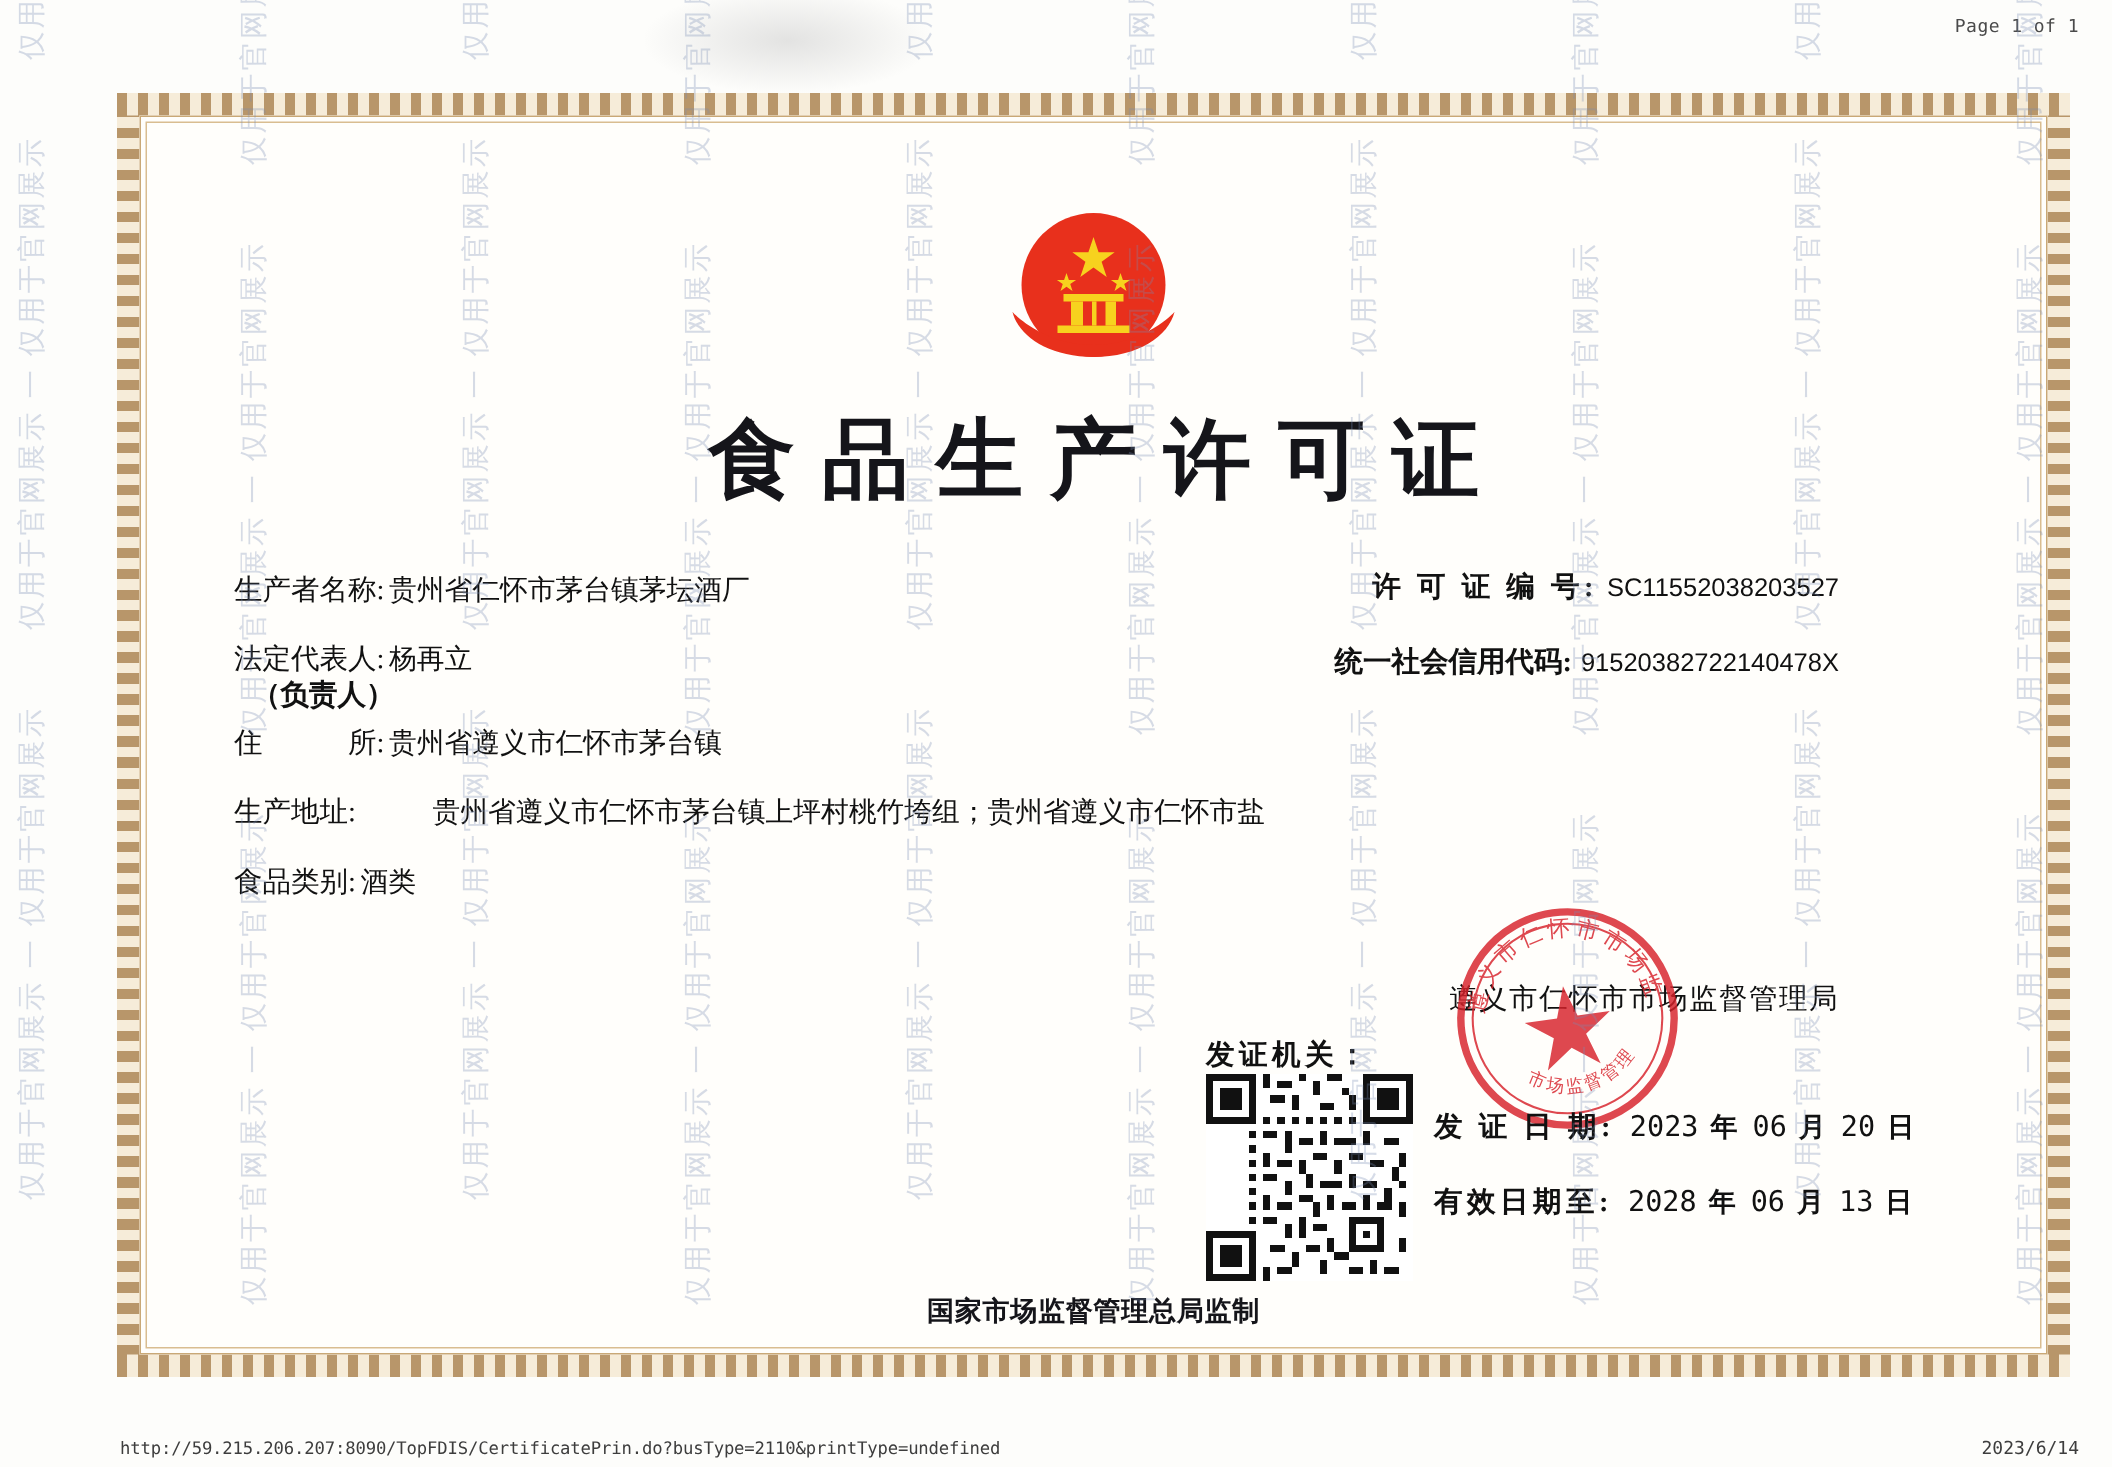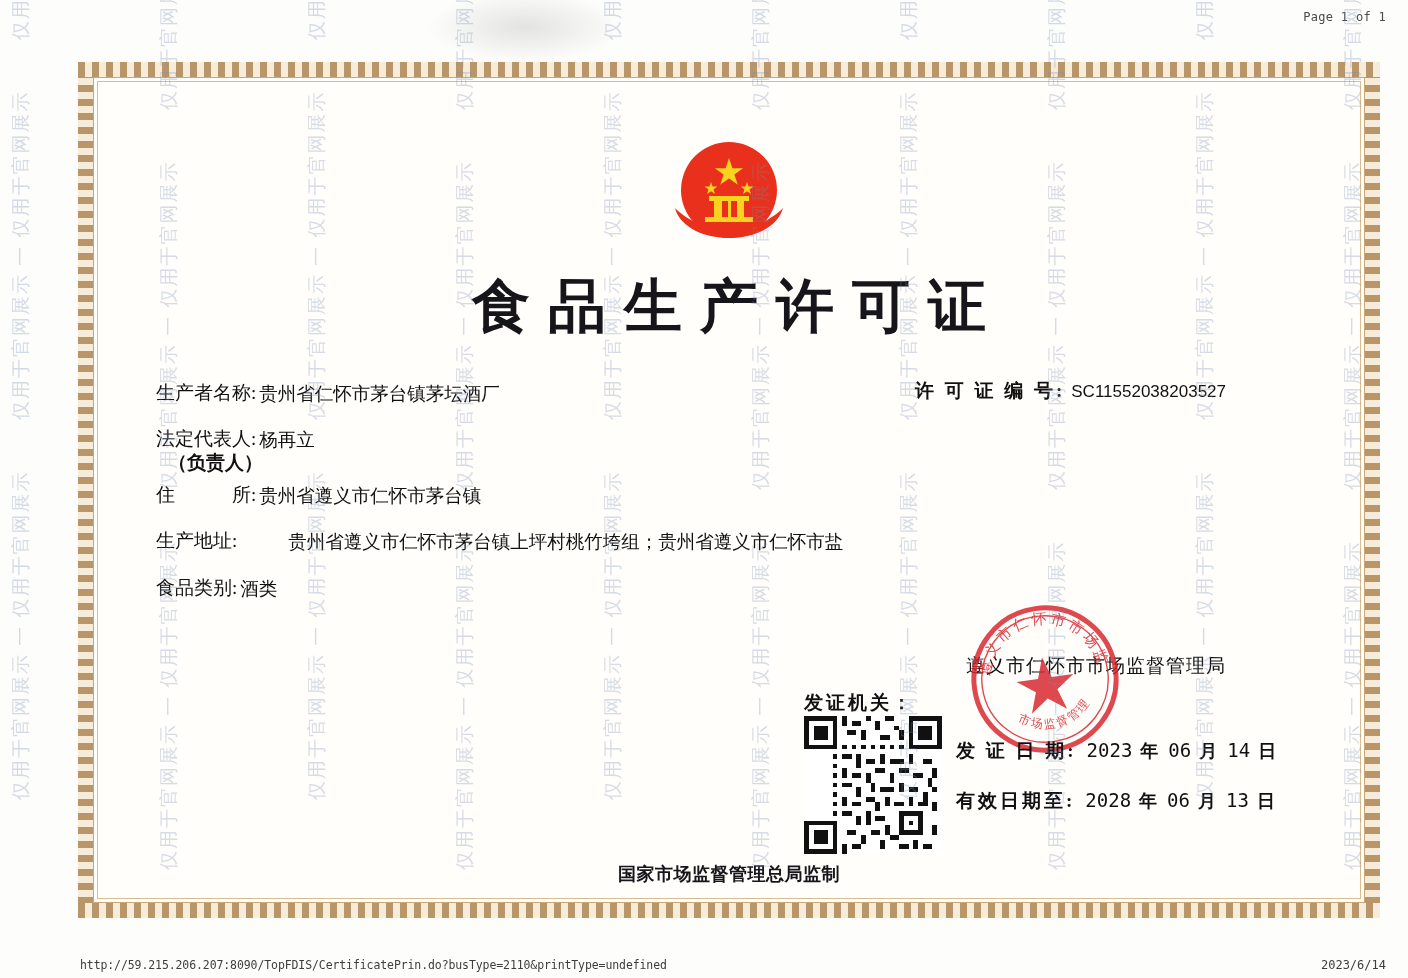--- a/index.html
+++ b/index.html
@@ -344,20 +344,24 @@
         <span class="lbl">食品类别:</span>
         <span class="val">酒类</span>
       </div>
 
     </div>
 
     <div class="fields-right">
       <div class="rrow">
         <span class="rlbl">许 可 证 编 号:</span>
         <span class="rval">SC11552038203527</span>
+      </div>
+      <div class="rrow">
+        <span class="rlbl tight">统一社会信用代码:</span>
+        <span class="rval">91520382722140478X</span>
       </div>
     </div>
 
     <div class="authority-name">遵义市仁怀市市场监督管理局</div>
     <div class="issuer-label">发证机关：</div>
 
     <div class="seal">
       <svg viewBox="0 0 160 160" width="158" height="158" aria-hidden="true">
         <circle cx="80" cy="80" r="72" fill="none" stroke="#d7212a" stroke-width="5"></circle>
         <circle cx="80" cy="80" r="64" fill="none" stroke="#d7212a" stroke-width="1.4"></circle>
@@ -480,21 +484,21 @@
       </svg>
     </div>
 
     <div class="dates">
       <div class="drow">
         <span class="dlbl">发 证 日 期:</span>
         <span class="dnum">2023</span>
         <span class="dunit">年</span>
         <span class="dnum">06</span>
         <span class="dunit">月</span>
-        <span class="dnum">14</span>
+        <span class="dnum">20</span>
         <span class="dunit">日</span>
       </div>
       <div class="drow">
         <span class="dlbl">有效日期至:</span>
         <span class="dnum">2028</span>
         <span class="dunit">年</span>
         <span class="dnum">06</span>
         <span class="dunit">月</span>
         <span class="dnum">13</span>
         <span class="dunit">日</span>

